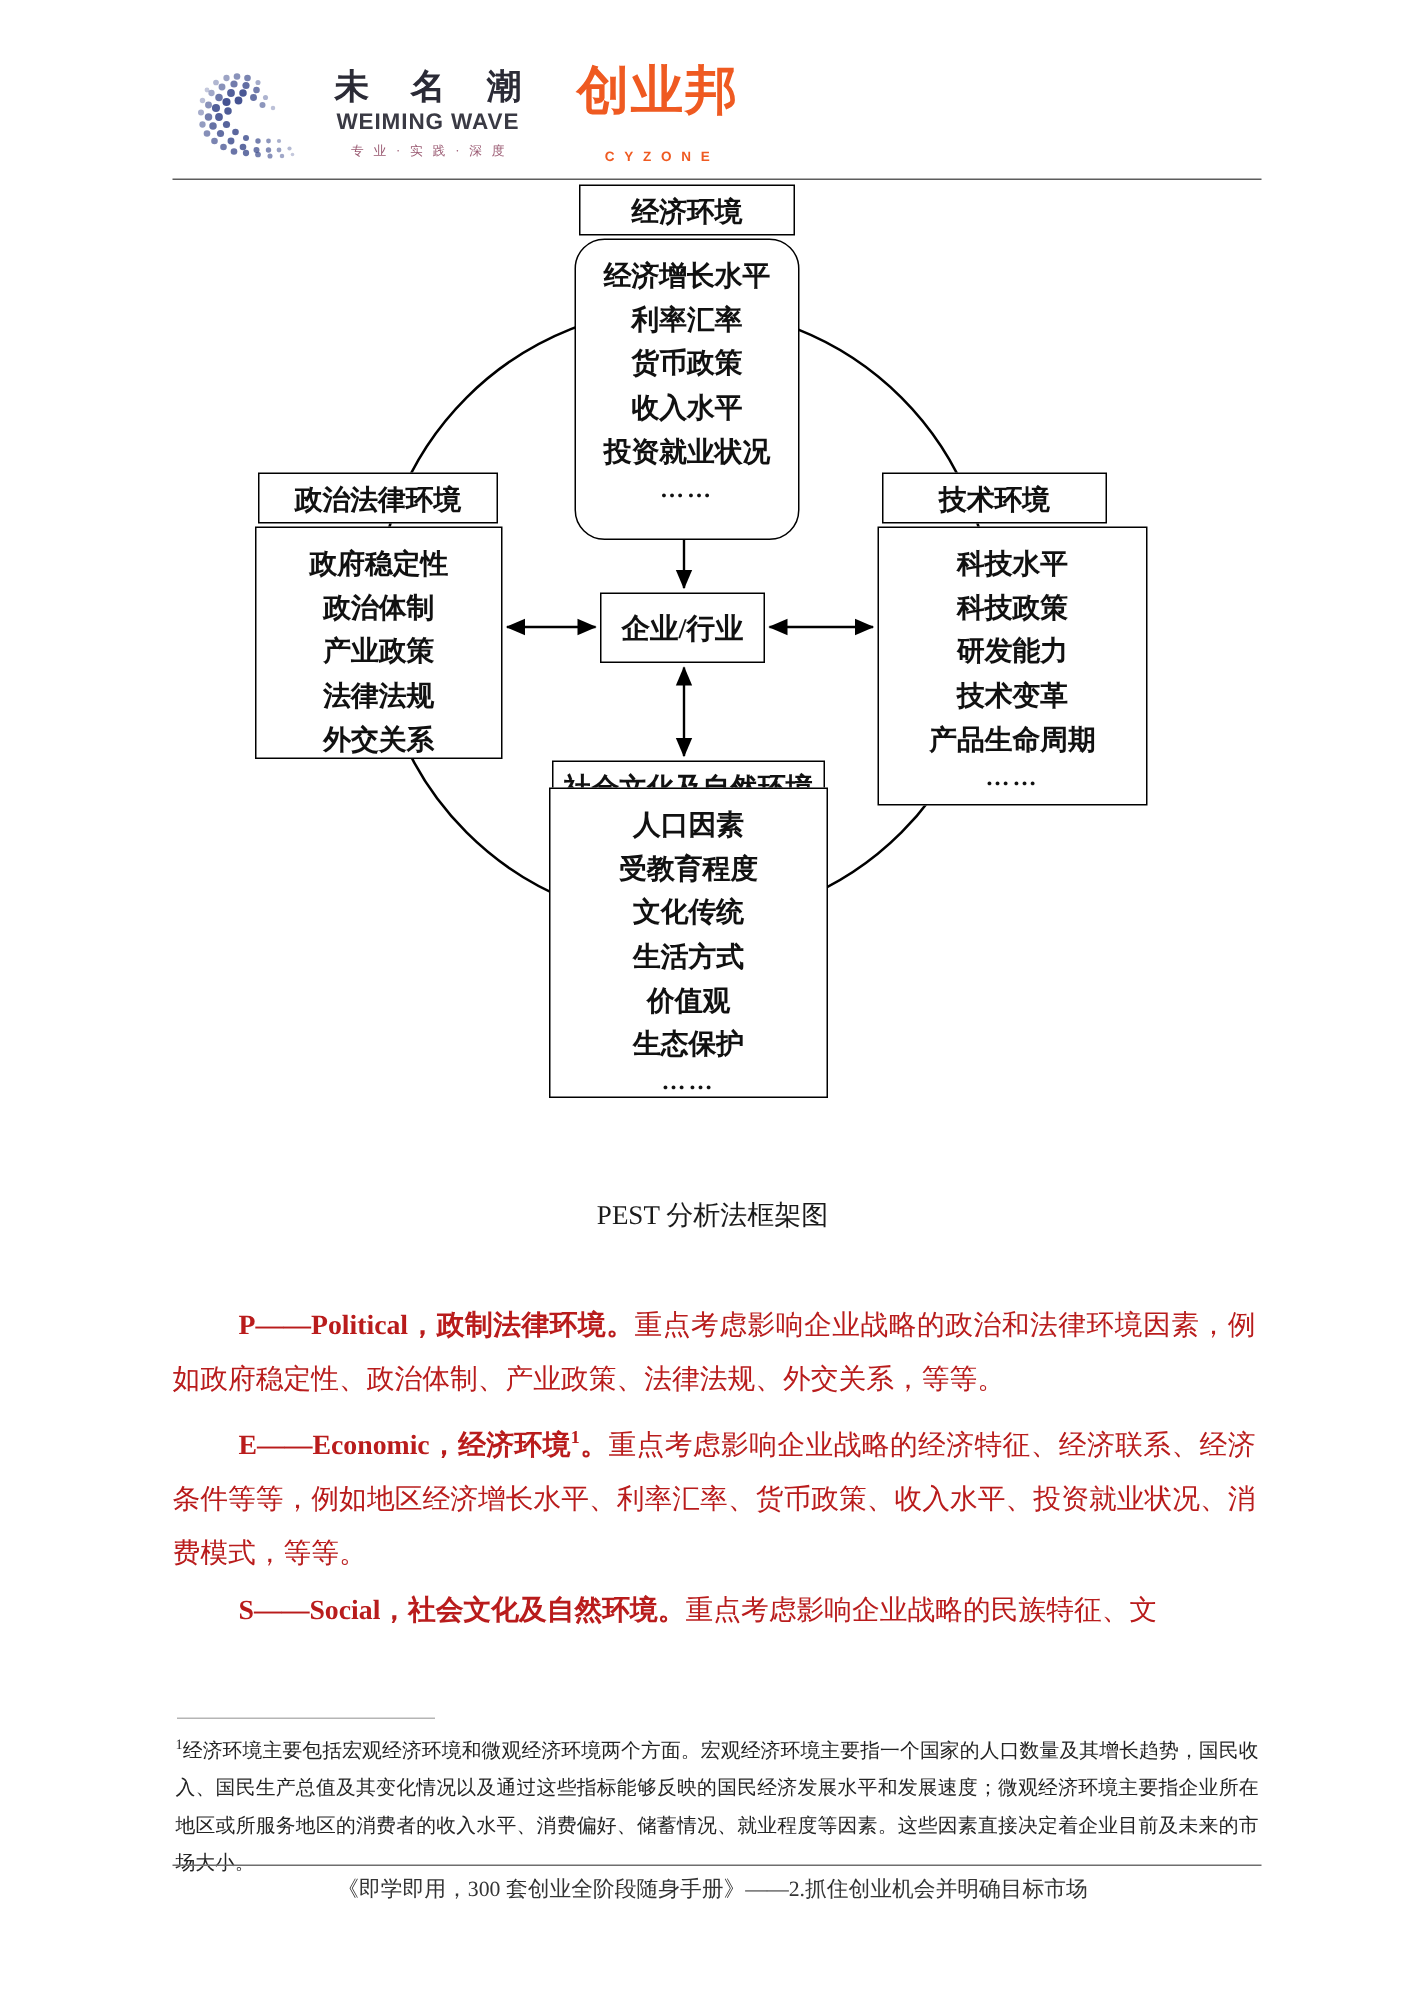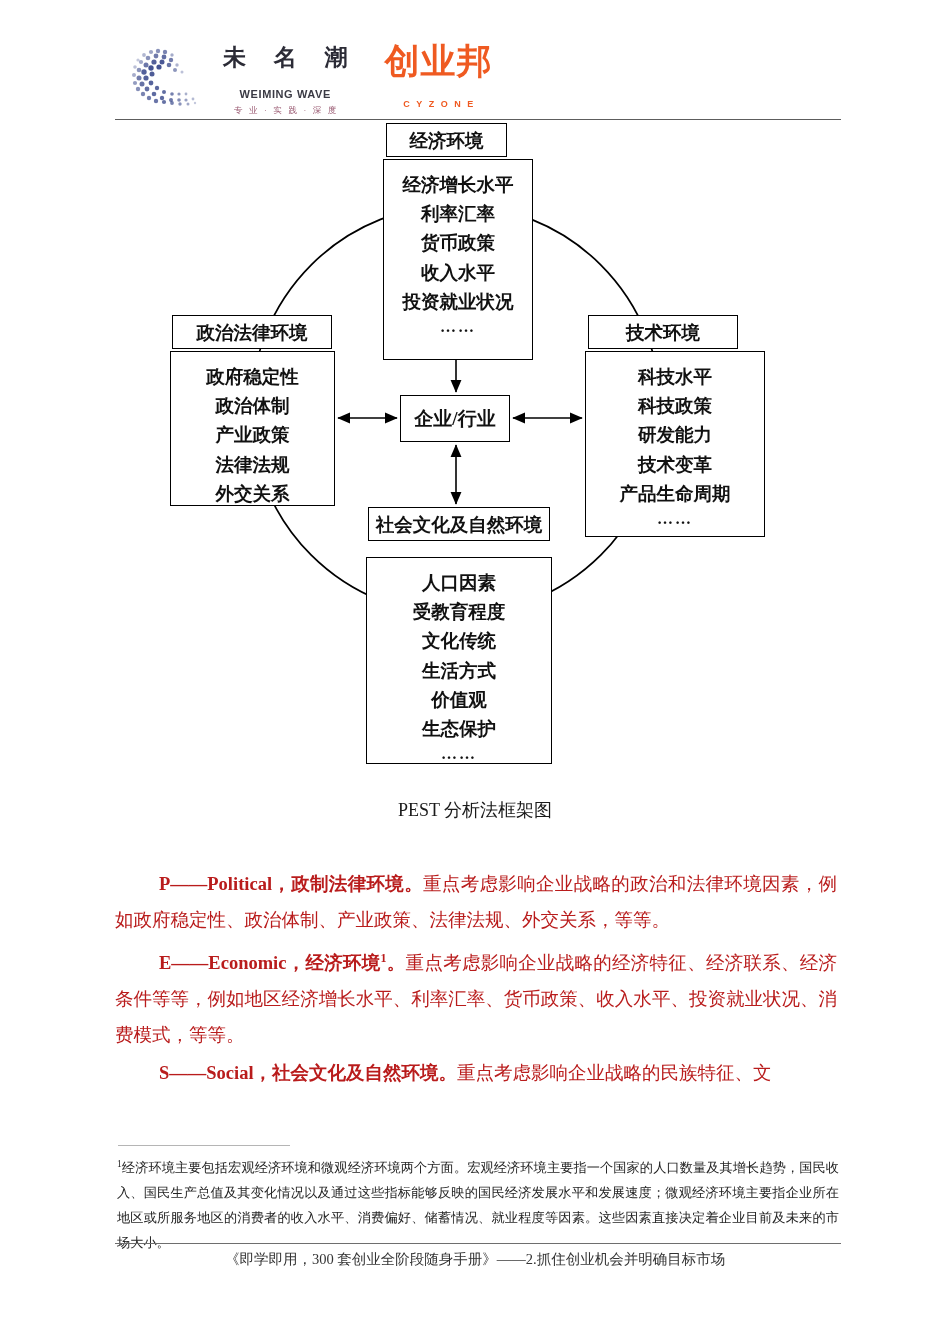--- a/index.html
+++ b/index.html
@@ -49,26 +49,26 @@
     font-family: "Liberation Serif", "DejaVu Serif", serif;
     font-size: 23px;
     font-weight: bold;
     letter-spacing: 11px;
     color: #2b2b36;
     line-height: 1.05;
     padding-left: 11px;
   }
   .wm-en {
     font-family: "Liberation Sans", "DejaVu Sans", sans-serif;
-    font-size: 11px;
+    font-size: 15px;
     font-weight: bold;
     letter-spacing: 0.6px;
     color: #3a3a44;
     line-height: 1.25;
-    margin-top: 18px;
+    margin-top: 3px;
   }
   .wm-slogan {
     font-family: "Liberation Serif", "DejaVu Serif", serif;
     font-size: 8.5px;
     letter-spacing: 2.2px;
     color: #9a5a72;
     margin-top: 3px;
     padding-left: 2px;
   }
   #cyzone-block {
@@ -144,28 +144,28 @@
     align-items: center;
     justify-content: center;
   }
   .dbox .dots {
     letter-spacing: 2px;
     font-size: 16px;
     line-height: 1.3;
   }
 
   
-  #box-econ-title   { left: 386px; top: 3px;   width: 121px; height: 34px; }
-  #box-econ-body    { left: 383px; top: 39px;  width: 150px; height: 201px; }
+  #box-econ-title   { left: 386px; top: 3px;   width: 144px; height: 34px; }
+  #box-econ-body    { left: 383px; top: 39px;  width: 150px; height: 201px; border-radius: 20px; }
   #box-pol-title    { left: 172px; top: 195px; width: 160px; height: 34px; }
   #box-pol-body     { left: 170px; top: 231px; width: 165px; height: 155px; }
   #box-tech-title   { left: 588px; top: 195px; width: 150px; height: 34px; }
   #box-tech-body    { left: 585px; top: 231px; width: 180px; height: 186px; }
   #box-soc-title    { left: 368px; top: 387px; width: 182px; height: 34px; }
-  #box-soc-body     { left: 366px; top: 437px; width: 186px; height: 207px; }
+  #box-soc-body     { left: 366px; top: 405px; width: 186px; height: 207px; }
   #box-center       { left: 400px; top: 275px; width: 110px; height: 47px; }
 
   
   #caption {
     position: absolute;
     left: 0;
     top: 798px;
     width: 950px;
     text-align: center;
     font-family: "Liberation Serif", "DejaVu Serif", serif;

